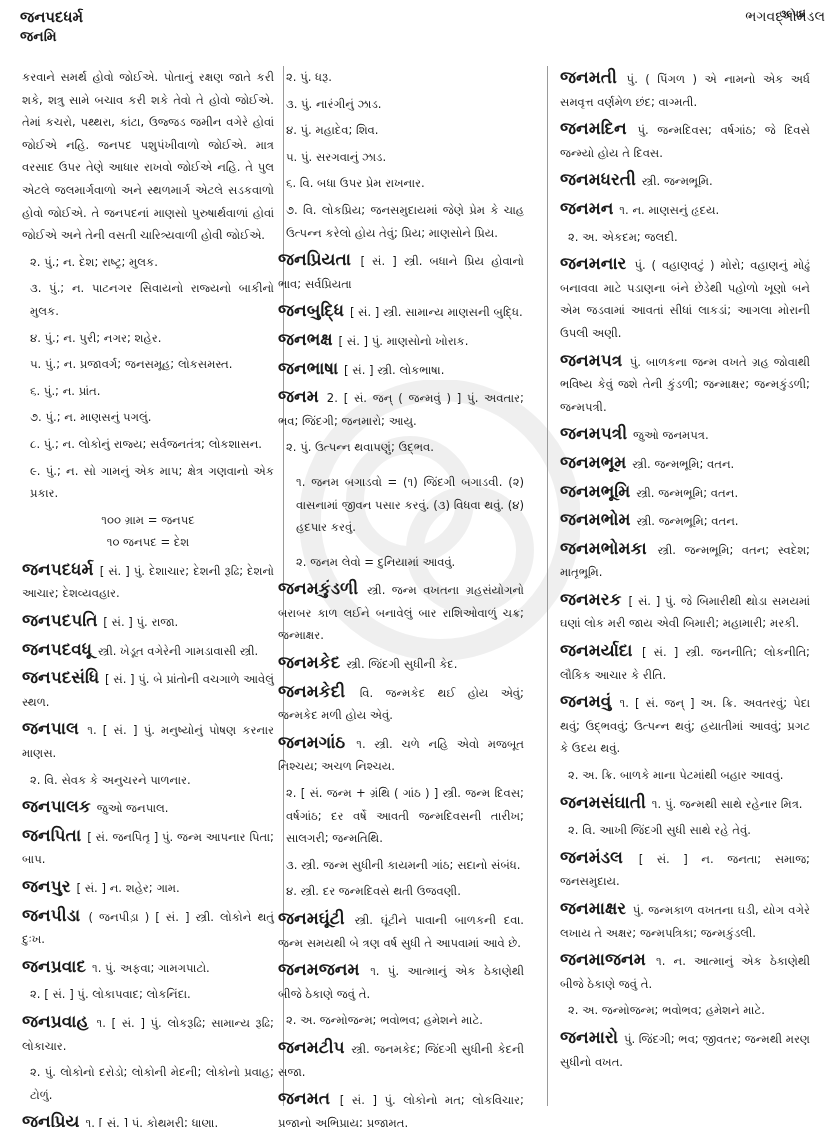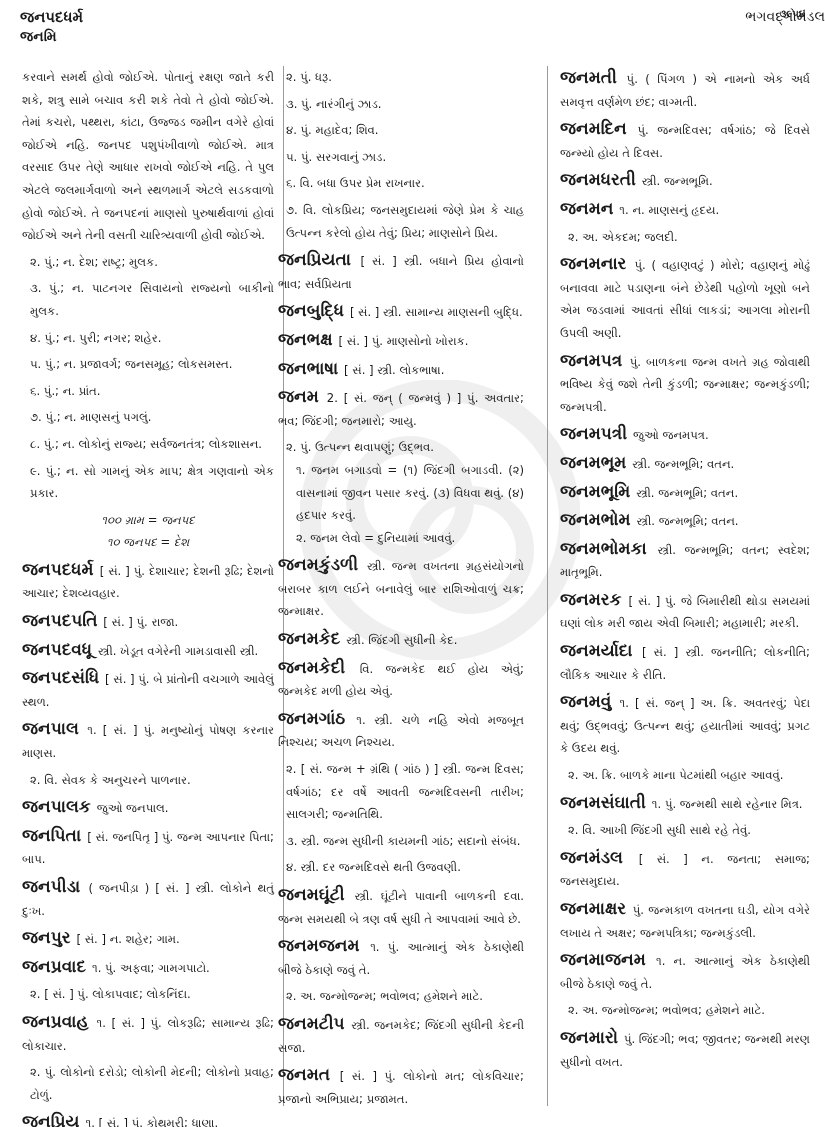--- a/index.html
+++ b/index.html
@@ -20,22 +20,22 @@
   }
   .col1 { left: 22px; width: 252px; }
   .col2 { left: 278px; width: 246px; }
   .col3 { left: 560px; width: 250px; }
   .divider { position: absolute; top: 66px; width: 1px; height: 1040px; background: #9a9a9a; }
   .d1 { left: 283px; }
   .d2 { left: 547px; }
   .entry { margin: 0 0 4px 0; text-align: justify; }
   .head { font-weight: bold; font-size: 17px; }
   .sense { display: block; padding-left: 8px; }
-  .indent2 { display: block; padding-left: 18px; }
-  .center-line { display: block; text-align: center; font-style: italic; }
+  .indent2 { display: block; padding-left: 18px; margin-top: 12px; }
+  .center-line { display: block; text-align: center; }
   .para { display: block; }
 </style>
 </head>
 <body>
 
 <div class="header">
   <span class="hdr-left">જનપદધર્મ</span>
   <span class="hdr-sub">જનમિ</span>
   <span class="hdr-center">ભગવદ્ગોમંડલ</span>
   <span class="hdr-right">૩૯૫૪</span>
@@ -85,22 +85,22 @@
     <div class="entry"><span class="head">જનપદધર્મ </span><span>[ સં. ] પું. દેશાચાર; દેશની રૂઢિ; દેશનો આચાર; દેશવ્યવહાર.</span></div>
     <div class="entry"><span class="head">જનપદપતિ </span><span>[ સં. ] પું. રાજા.</span></div>
     <div class="entry"><span class="head">જનપદવધૂ </span><span>સ્ત્રી. ખેડૂત વગેરેની ગામડાવાસી સ્ત્રી.</span></div>
     <div class="entry"><span class="head">જનપદસંધિ </span><span>[ સં. ] પું. બે પ્રાંતોની વચગાળે આવેલું સ્થળ.</span></div>
     <div class="entry"><span class="head">જનપાલ </span><span>૧. [ સં. ] પું. મનુષ્યોનું પોષણ કરનાર માણસ.</span></div>
     <div class="entry">
       <span class="sense">૨. વિ. સેવક કે અનુચરને પાળનાર.</span>
     </div>
     <div class="entry"><span class="head">જનપાલક </span><span>જુઓ જનપાલ.</span></div>
     <div class="entry"><span class="head">જનપિતા </span><span>[ સં. જનપિતૃ ] પું. જન્મ આપનાર પિતા; બાપ.</span></div>
+    <div class="entry"><span class="head">જનપુર </span><span>[ સં. ] ન. શહેર; ગામ.</span></div>
     <div class="entry"><span class="head">જનપીડા </span><span>( જનપીડ઼ા ) [ સં. ] સ્ત્રી. લોકોને થતું દુઃખ.</span></div>
-    <div class="entry"><span class="head">જનપુર </span><span>[ સં. ] ન. શહેર; ગામ.</span></div>
     <div class="entry"><span class="head">જનપ્રવાદ </span><span>૧. પું. અફવા; ગામગપાટો.</span></div>
     <div class="entry">
       <span class="sense">૨. [ સં. ] પું. લોકાપવાદ; લોકનિંદા.</span>
     </div>
     <div class="entry"><span class="head">જનપ્રવાહ </span><span>૧. [ સં. ] પું. લોકરૂઢિ; સામાન્ય રૂઢિ; લોકાચાર.</span></div>
     <div class="entry">
       <span class="sense">૨. પું. લોકોનો દરોડો; લોકોની મેદની; લોકોનો પ્રવાહ; ટોળું.</span>
     </div>
     <div class="entry"><span class="head">જનપ્રિય </span><span>૧. [ સં. ] પું. કોથમરી; ધાણા.</span></div>
   </div>

